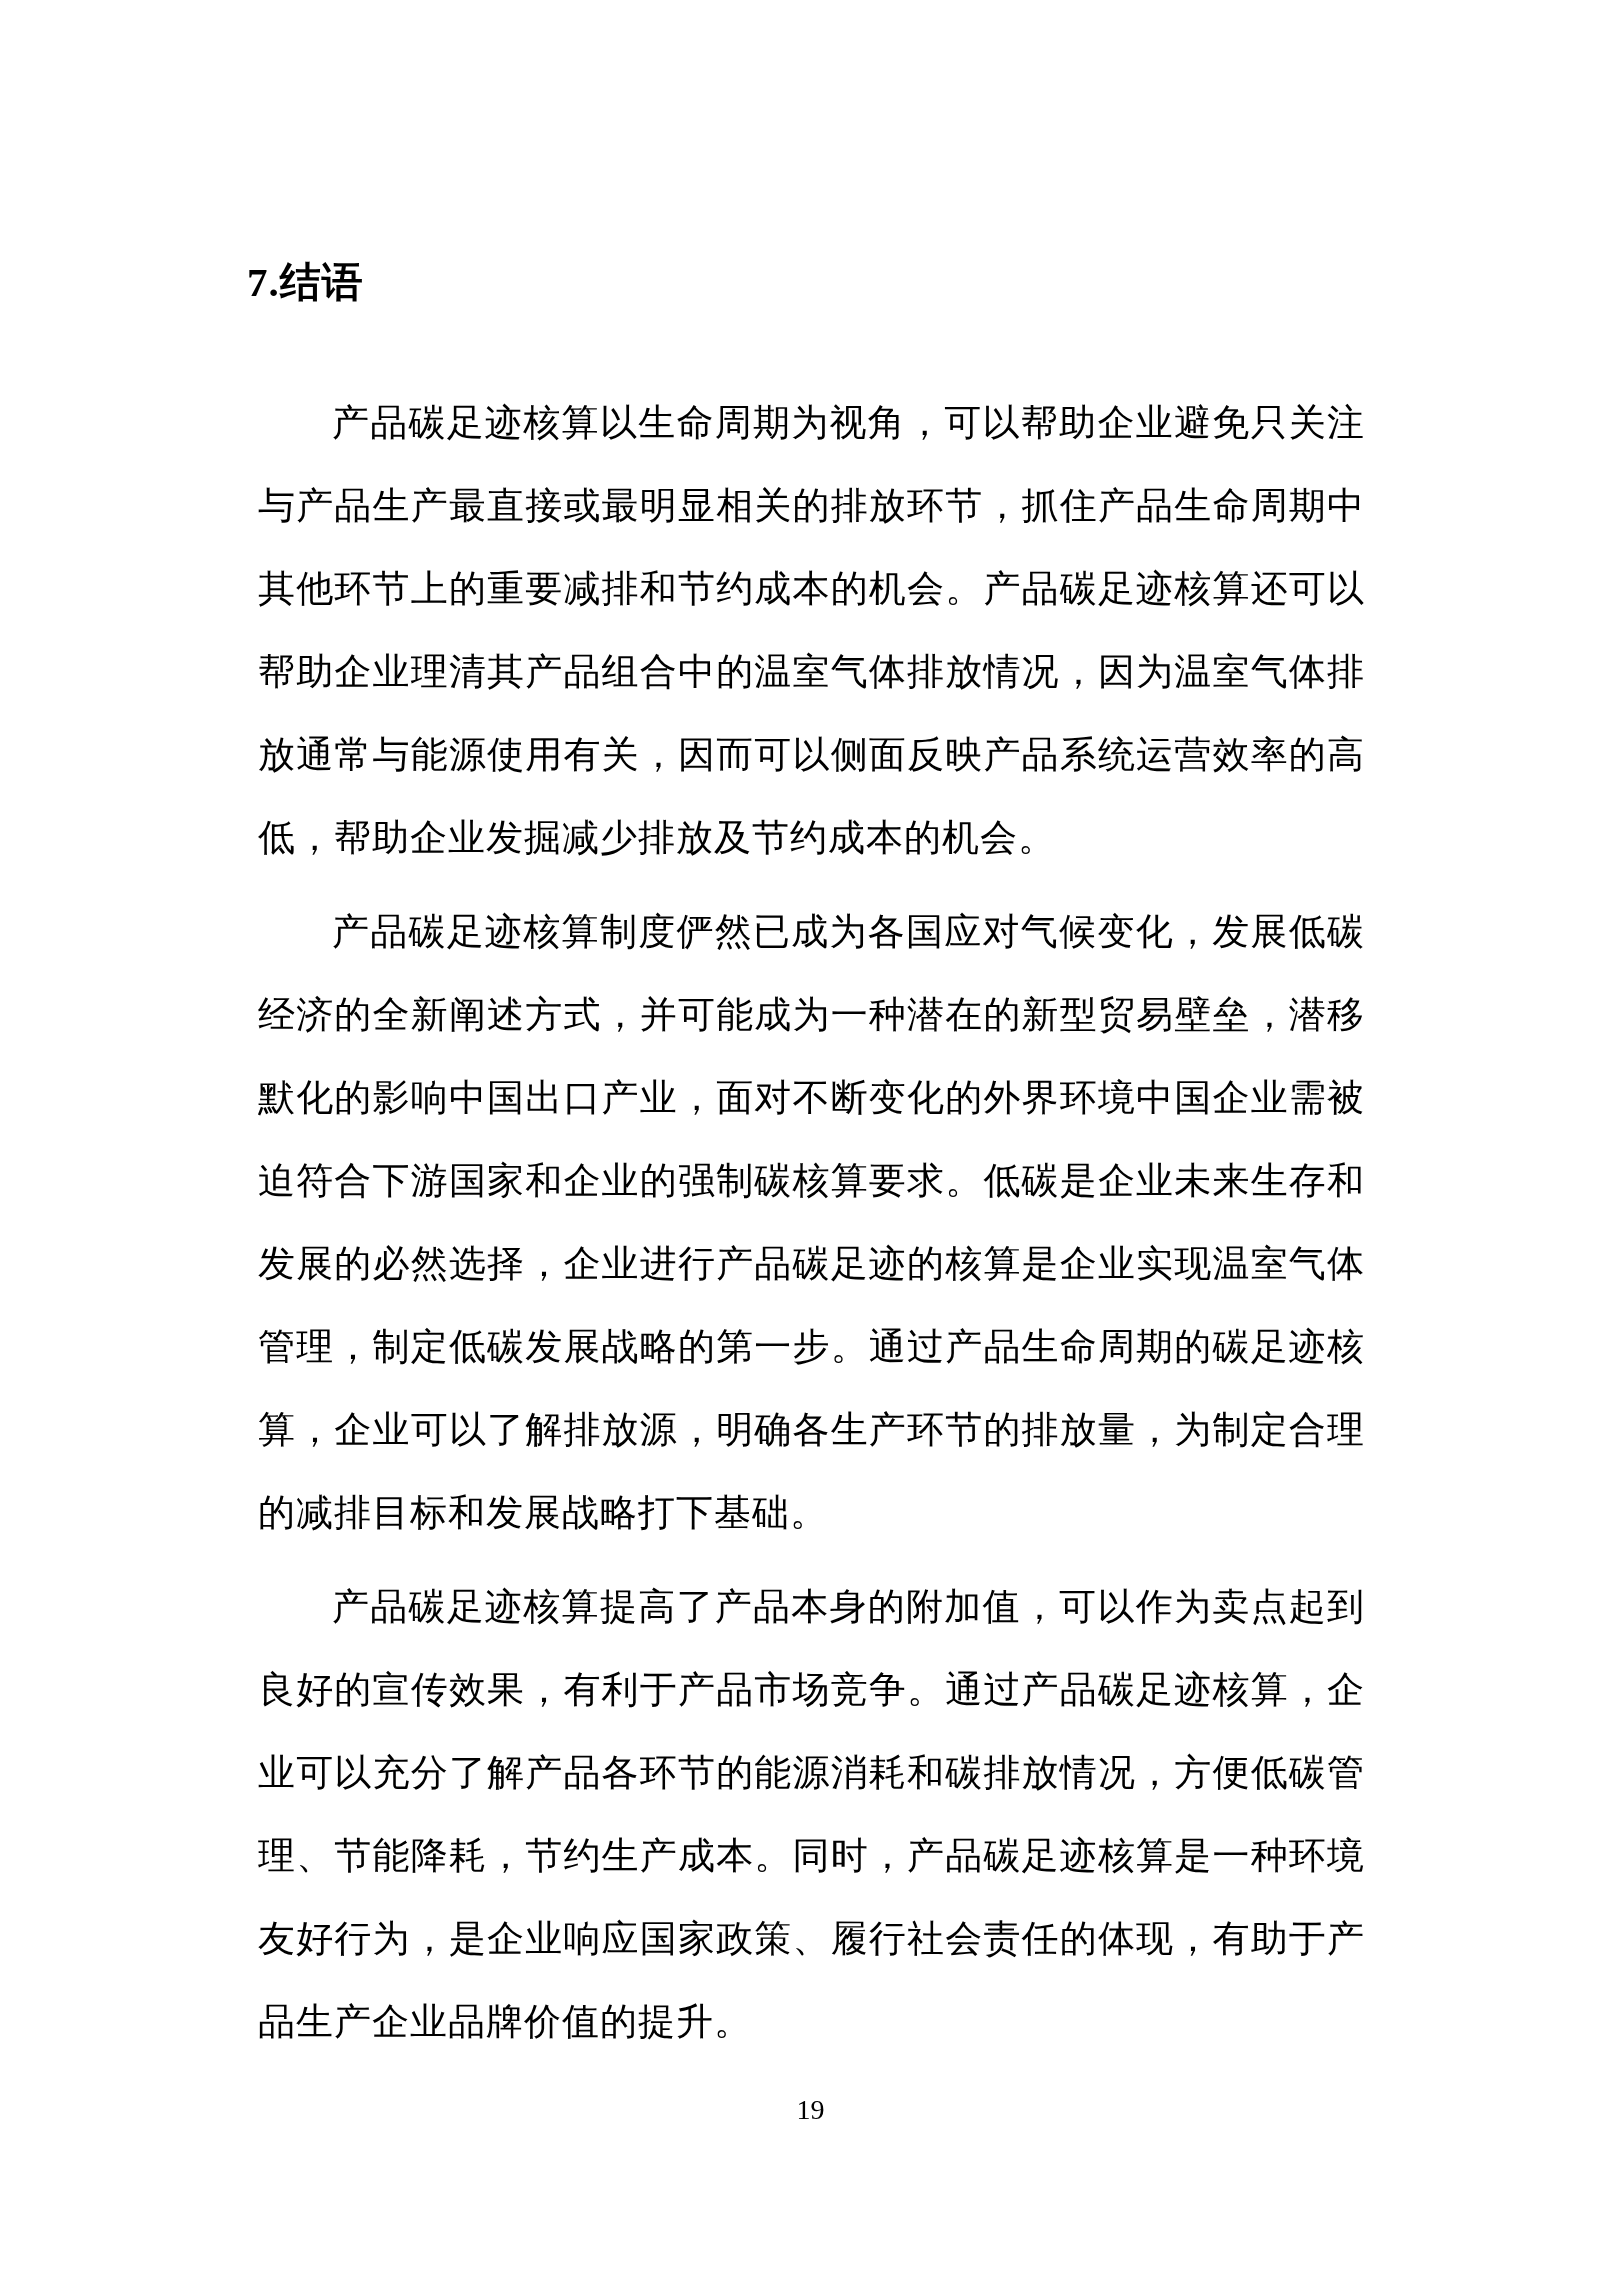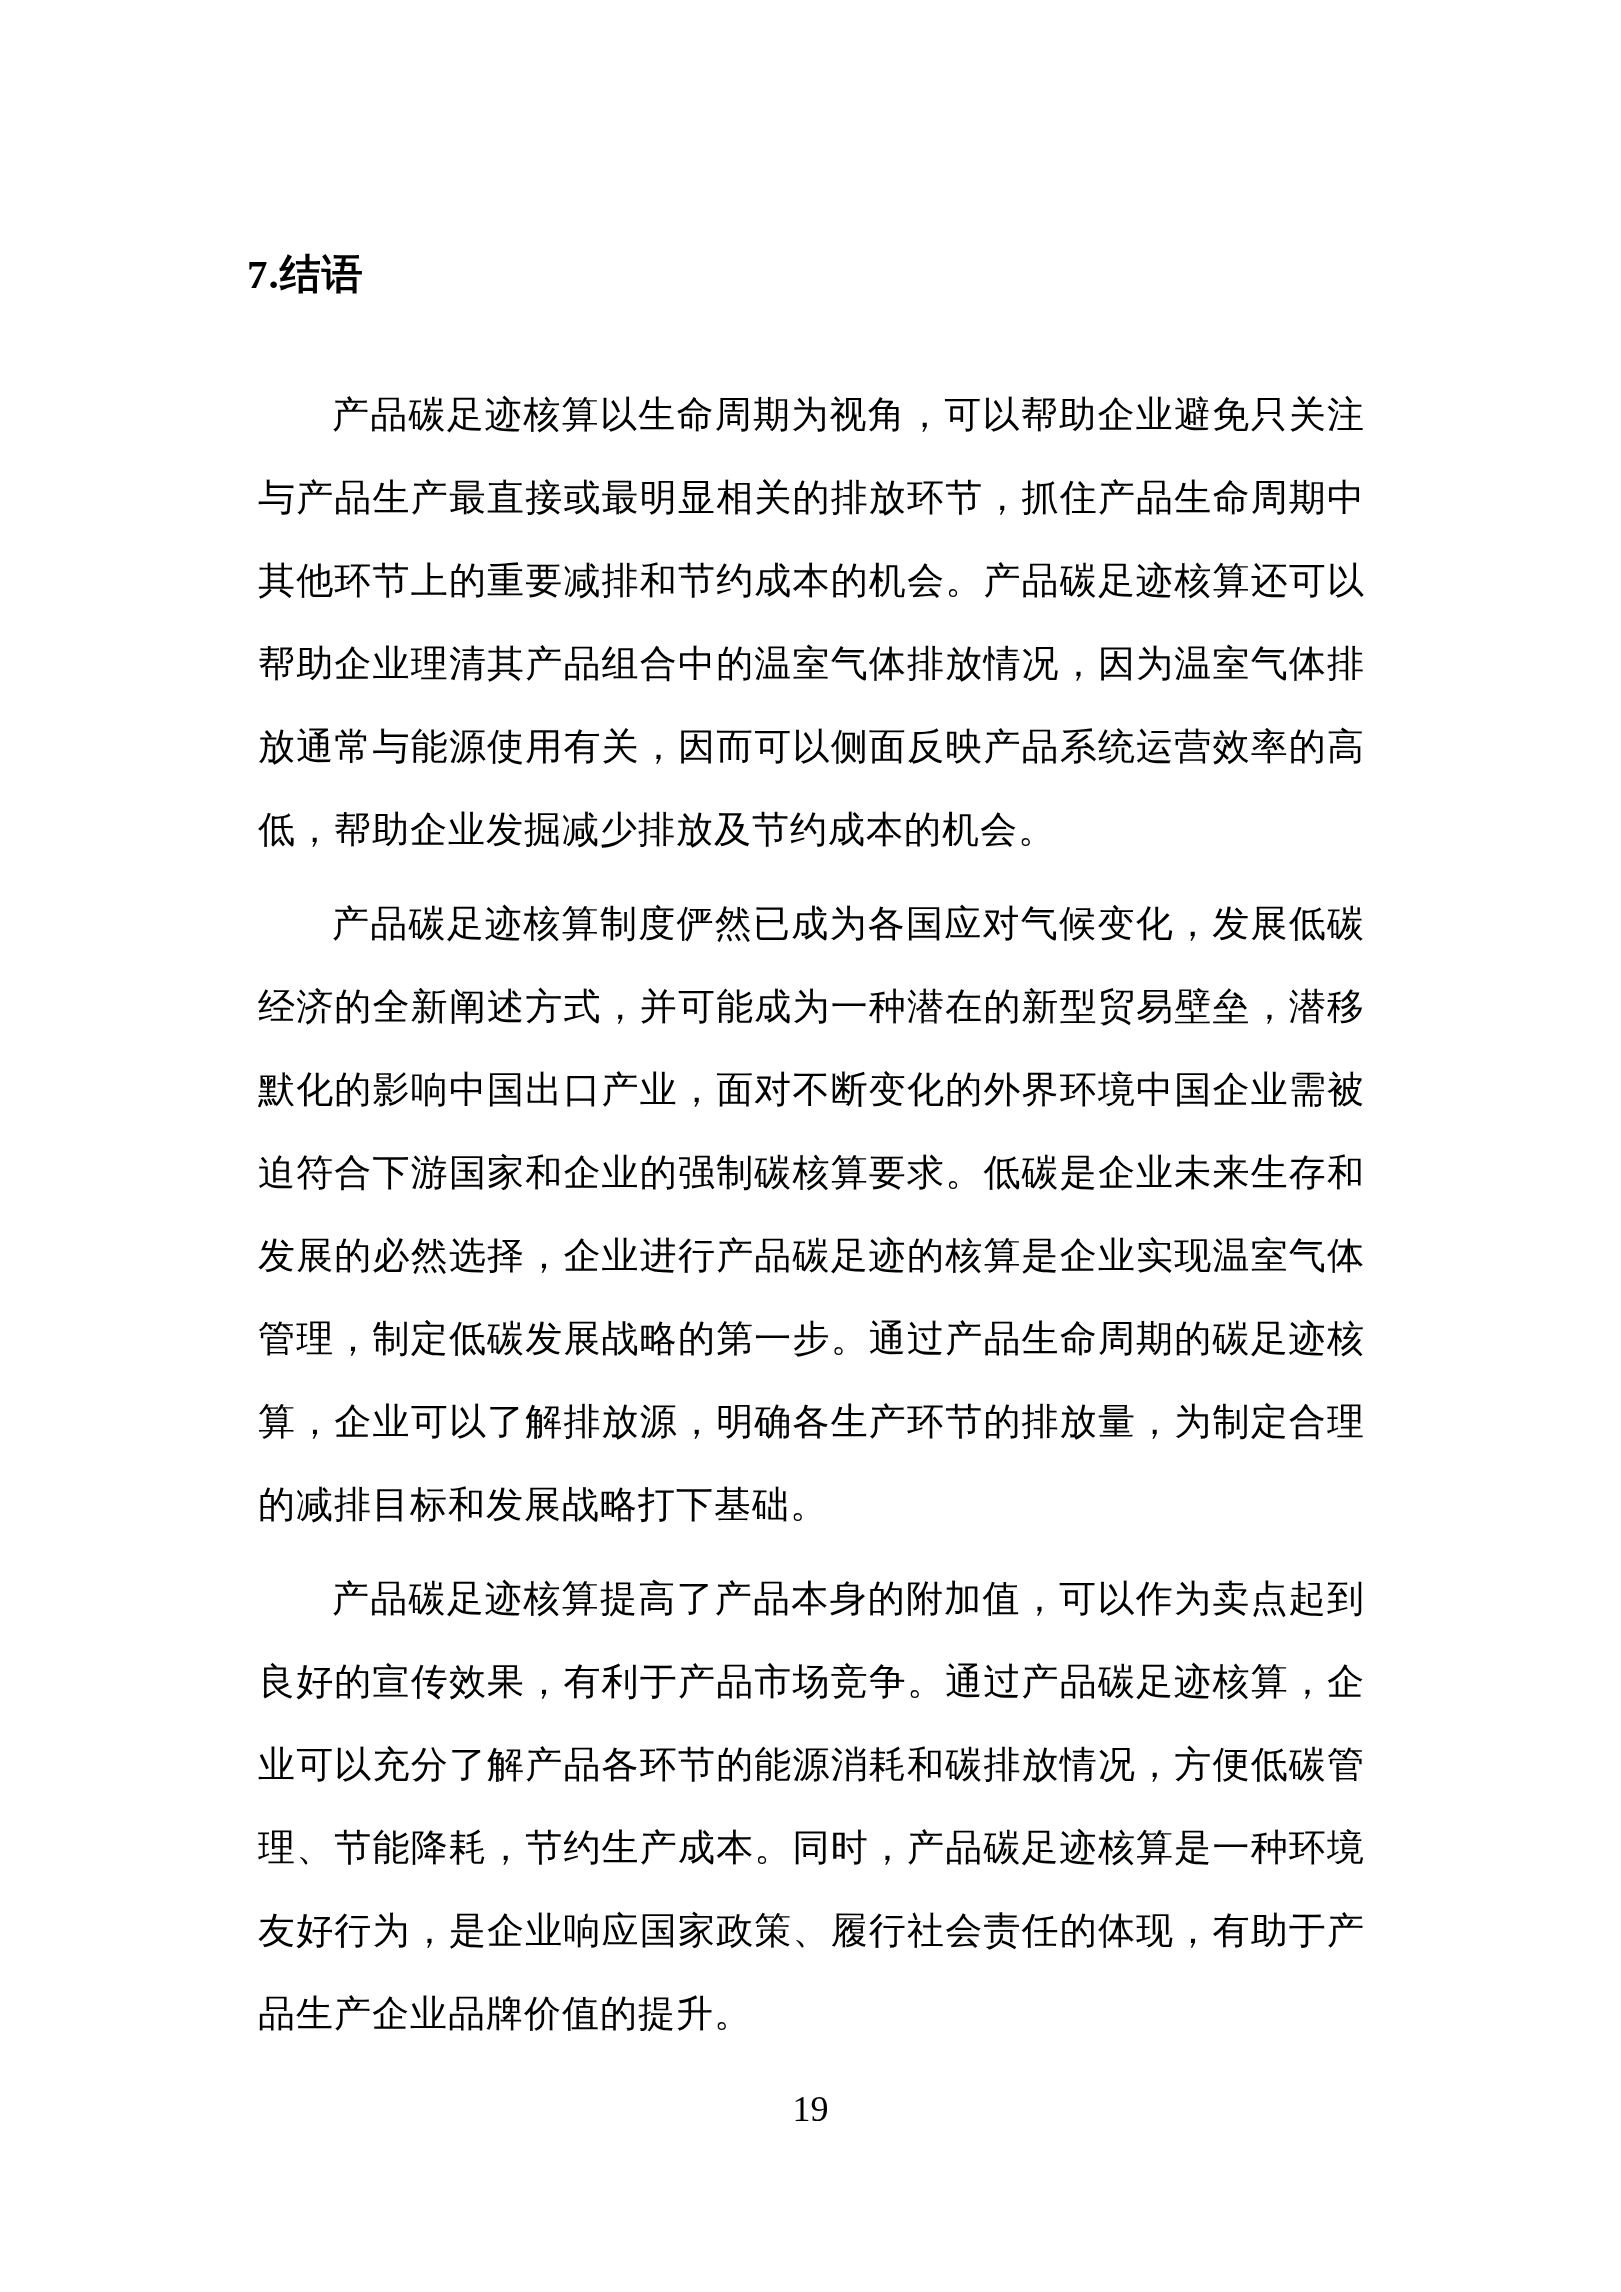--- a/index.html
+++ b/index.html
@@ -20,40 +20,40 @@
   .content {
     position: absolute;
     left: 247px;
     top: 247px;
     width: 1129px;
   }
   .heading {
     font-size: 41px;
     font-weight: bold;
     line-height: 47px;
-    margin: 4px 0 75px 0;
+    margin: 12px 0 75px 0;
     letter-spacing: 1px;
   }
   .para {
     font-size: 37px;
     line-height: 83px;
     margin: 11px;
     text-align: justify;
     text-justify: inter-character;
     text-indent: 74px;
     letter-spacing: 1px;
     word-break: break-all;
   }
   .page-number {
     position: absolute;
     top: 2090px;
     left: 0;
     width: 100%;
     text-align: center;
-    font-size: 36px;
+    font-size: 28px;
     line-height: 39px;
   }
 </style>
 </head>
 <body>
 
 <div class="page">
   <div class="content">
     <h1 class="heading">7.结语</h1>
     <p class="para">产品碳足迹核算以生命周期为视角，可以帮助企业避免只关注与产品生产最直接或最明显相关的排放环节，抓住产品生命周期中其他环节上的重要减排和节约成本的机会。产品碳足迹核算还可以帮助企业理清其产品组合中的温室气体排放情况，因为温室气体排放通常与能源使用有关，因而可以侧面反映产品系统运营效率的高低，帮助企业发掘减少排放及节约成本的机会。</p>

